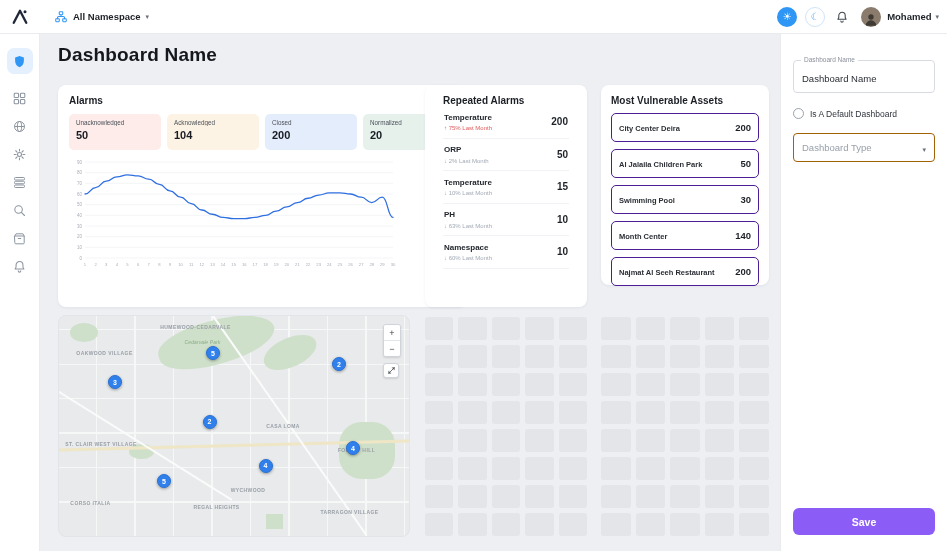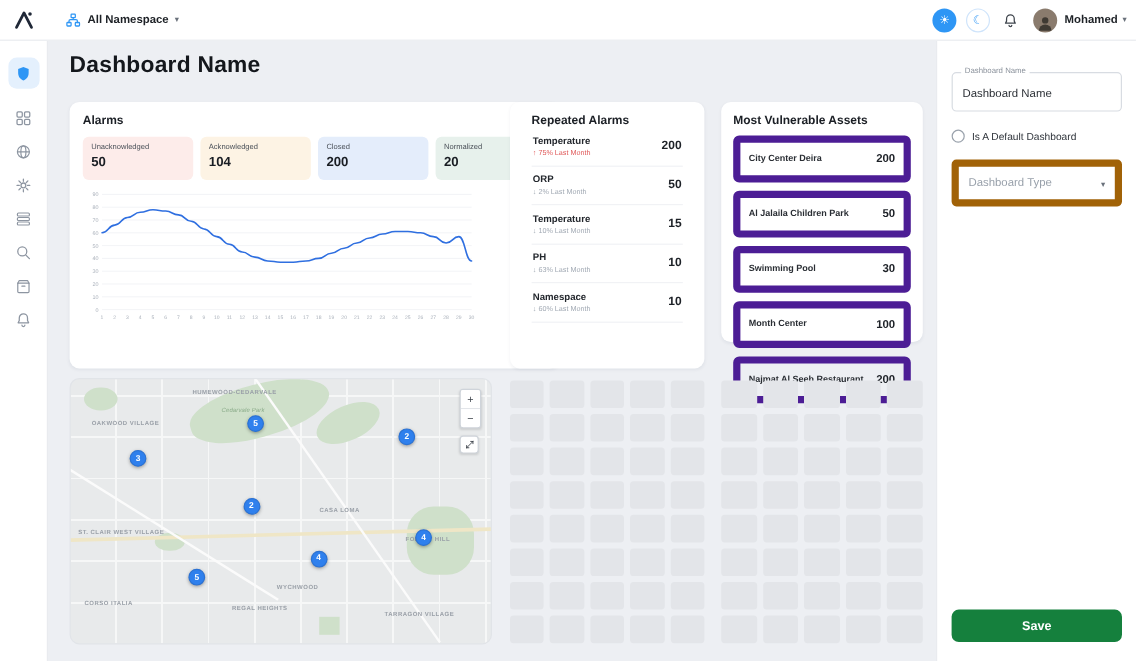--- a/index.html
+++ b/index.html
@@ -43,21 +43,21 @@
   .stat-value{font-size:11px;font-weight:800;color:#191d23;margin-top:3px}
   #alarm-chart{display:block;margin-top:6px}
 
   .rrow{display:flex;justify-content:space-between;align-items:center;padding:6.5px 1px;border-bottom:1px solid #f1f2f5}
   .rname{font-size:8px;font-weight:700;color:#23272d}
   .rtrend{font-size:6px;margin-top:3.5px}
   .rtrend.up{color:#e05b5b}
   .rtrend.down{color:#a2aab4}
   .rval{font-size:10px;font-weight:800;color:#1d2127}
 
-  .arow{display:flex;justify-content:space-between;align-items:flex-start;border:6px solid #4c1d95;border-radius:5px;padding:8px 7px;margin-top:7px;cursor:pointer}
+  .arow{display:flex;justify-content:space-between;align-items:flex-end;border:1px solid #4c1d95;border-radius:5px;padding:8px 7px;margin-top:7px;cursor:pointer}
   .aname{font-size:7.5px;font-weight:600;color:#2a2e34}
   .aval{font-size:9.5px;font-weight:800;color:#1d2127}
 
   
   .map-card{position:absolute;left:18px;top:281px;width:352px;height:222px;border-radius:8px;border:1px solid #e1e4e8;overflow:hidden;
     background:
       repeating-linear-gradient(90deg,transparent 0 37px,#f6f7f7 37px 38.5px),
       repeating-linear-gradient(0deg,transparent 0 33px,#f6f7f7 33px 34.5px),
       #e8eaeb;}
   .park{position:absolute;background:#cfe0ca}
@@ -87,23 +87,23 @@
   .tile{height:23px;background:#e3e5e9;border-radius:3px}
 
   
   .rightpanel{position:absolute;top:34px;right:0;bottom:0;width:167px;background:#fff;border-left:1px solid #e9ebef;padding:12px;z-index:5}
   .field{position:relative;border:1px solid #d8dce2;border-radius:4px;margin-top:14px;padding:7px 8px 6px;background:#fff}
   .field-label{position:absolute;top:-5px;left:7px;background:#fff;padding:0 3px;font-size:6.5px;color:#8a919b}
   .field-input{border:none;outline:none;width:100%;font-size:9.5px;color:#2a2e34;font-family:inherit;background:transparent}
   .radio-row{display:flex;align-items:center;gap:6px;margin-top:15px;cursor:pointer}
   .radio{width:11px;height:11px;border-radius:50%;border:1.5px solid #9aa2ac;background:#fff;flex:none}
   .radio-label{font-size:8.5px;color:#2f343b}
-  .select{margin-top:14px;border:6px solid #a16207;border-radius:4px;padding:8px;display:flex;justify-content:space-between;align-items:flex-end;cursor:pointer}
+  .select{margin-top:14px;border:1px solid #a16207;border-radius:4px;padding:8px;display:flex;justify-content:space-between;align-items:flex-end;cursor:pointer}
   .select-text{font-size:9.5px;color:#98a0aa}
-  .save-btn{position:absolute;left:12px;right:12px;bottom:16px;height:27px;background:#15803d;color:#fff;border:none;border-radius:6px;font-size:10.5px;font-weight:700;font-family:inherit;cursor:pointer}
+  .save-btn{position:absolute;left:12px;right:12px;bottom:16px;height:27px;background:#8b5cf6;color:#fff;border:none;border-radius:6px;font-size:10.5px;font-weight:700;font-family:inherit;cursor:pointer}
   .scrollbar{position:absolute;top:2px;right:1px;width:4px;bottom:2px;background:#f3f4f6;border-radius:2px}
   .thumb{width:4px;height:64px;background:#d8dbe0;border-radius:2px}
 </style>
 </head>
 <body>
 
 <div class="app">
 
   <header class="topbar">
     <div class="logo">
@@ -329,21 +329,21 @@
           <div class="arow">
             <div class="aname">Al Jalaila Children Park</div>
             <div class="aval">50</div>
           </div>
           <div class="arow">
             <div class="aname">Swimming Pool</div>
             <div class="aval">30</div>
           </div>
           <div class="arow">
             <div class="aname">Month Center</div>
-            <div class="aval">100</div>
+            <div class="aval">140</div>
           </div>
           <div class="arow">
             <div class="aname">Najmat Al Seeh Restaurant</div>
             <div class="aval">200</div>
           </div>
         </div>
     </section>
 
     <section class="map-card">
       <div class="park g1"></div>

